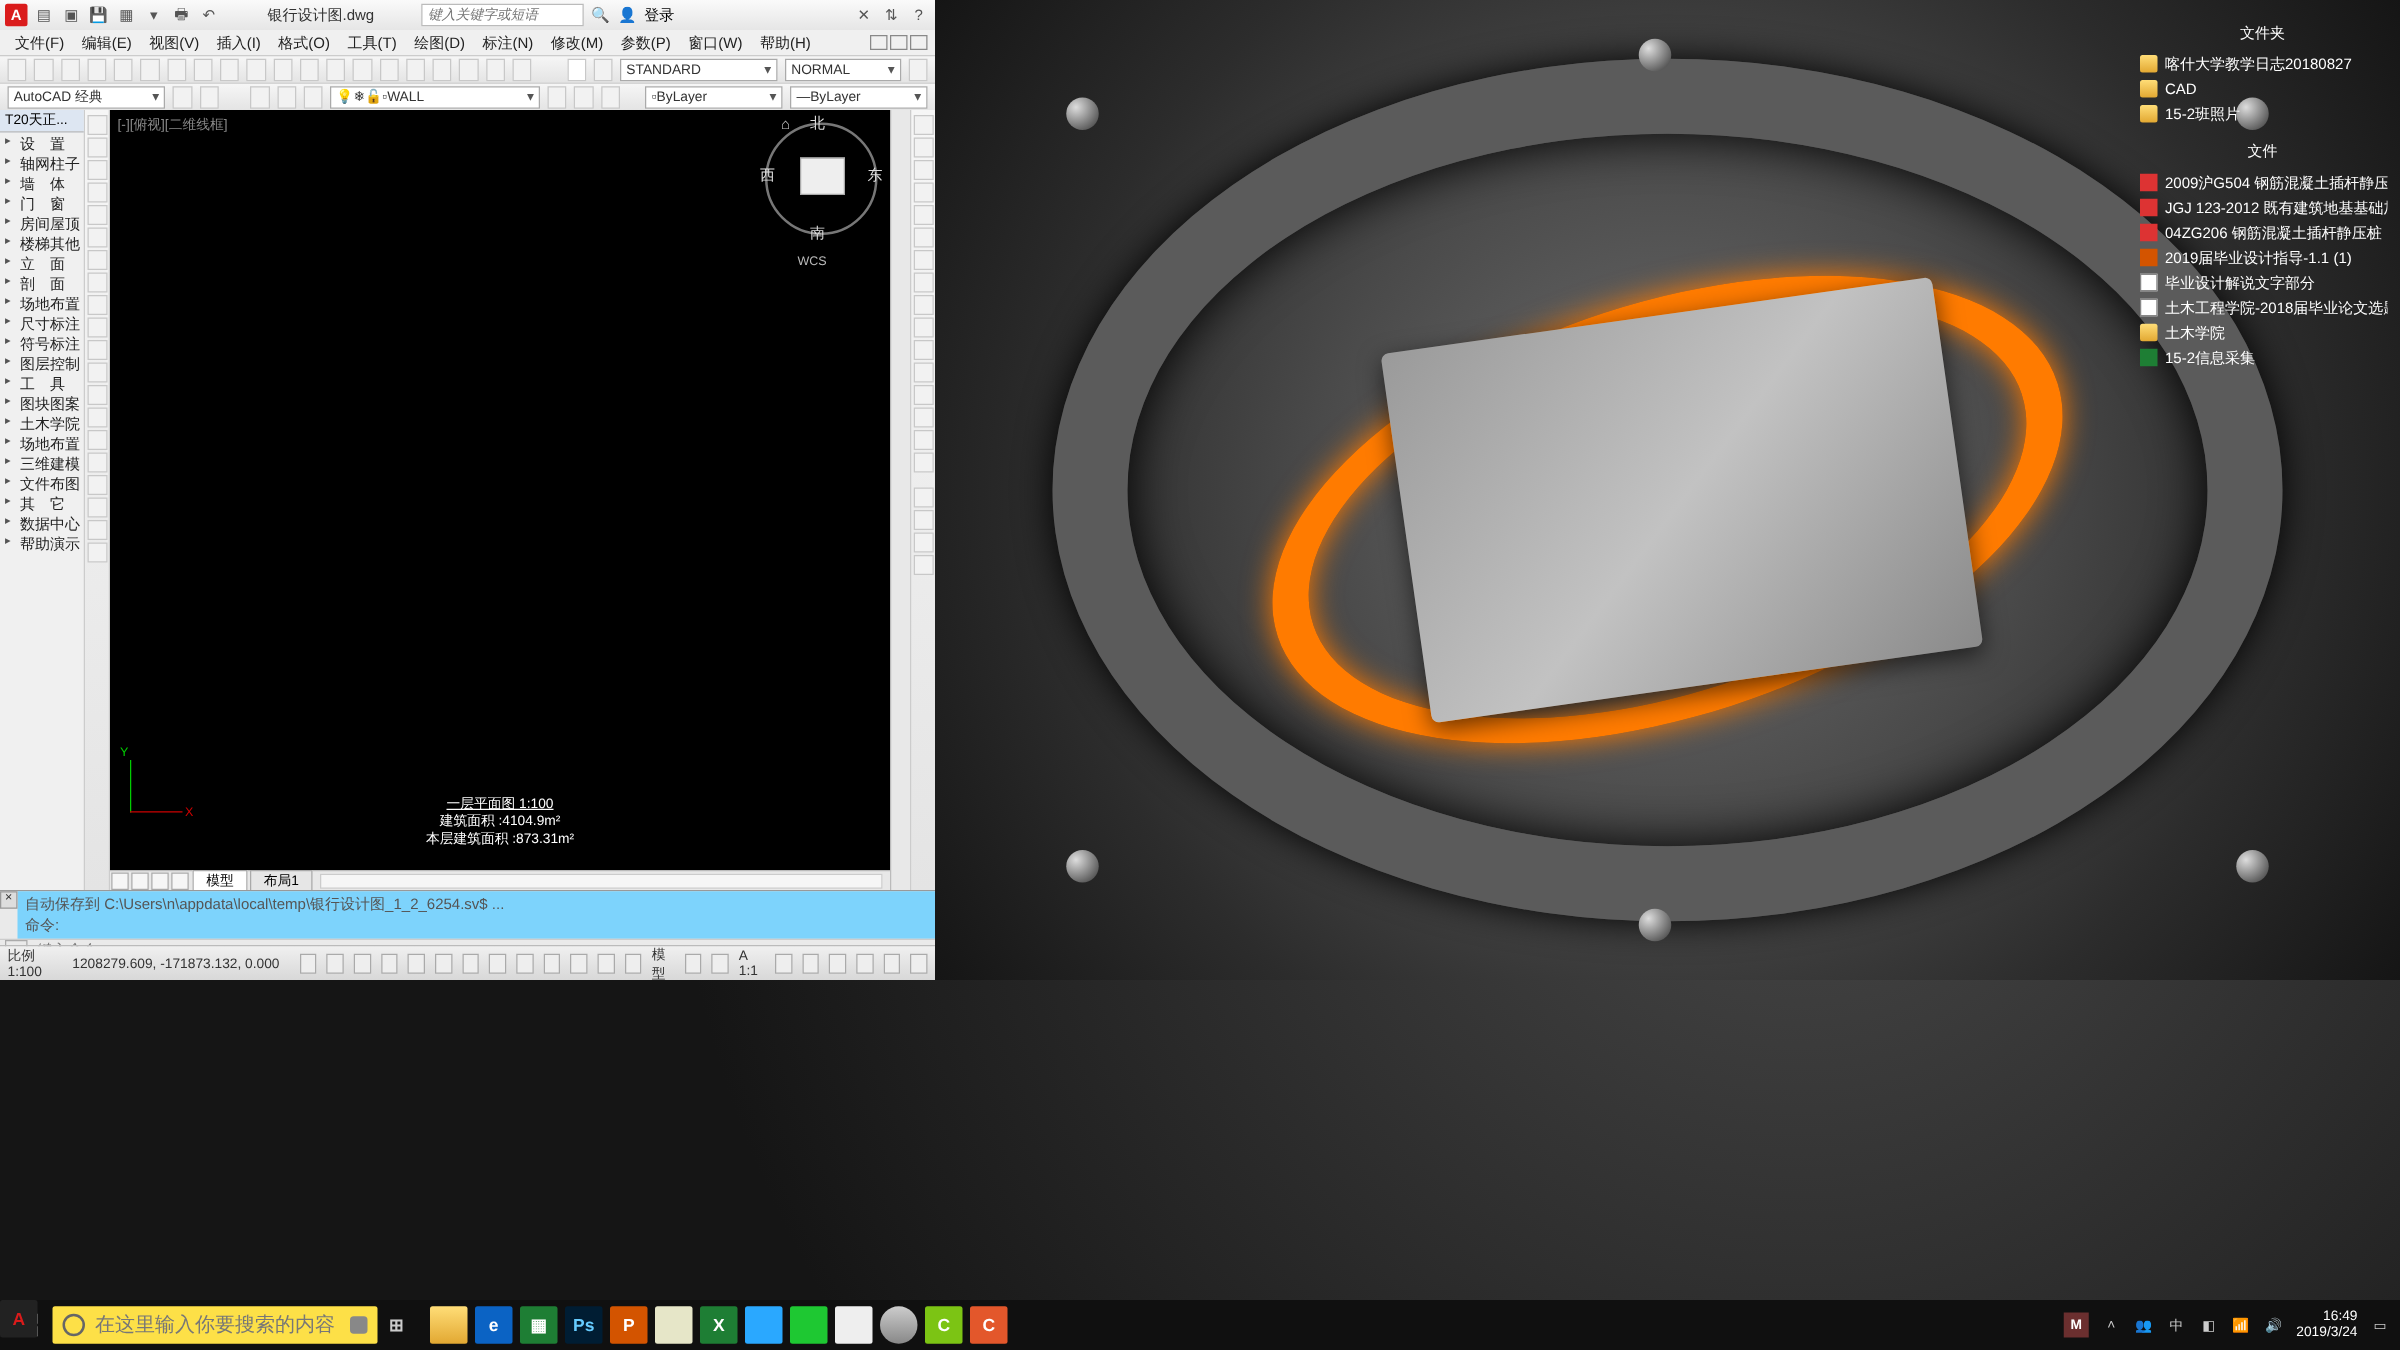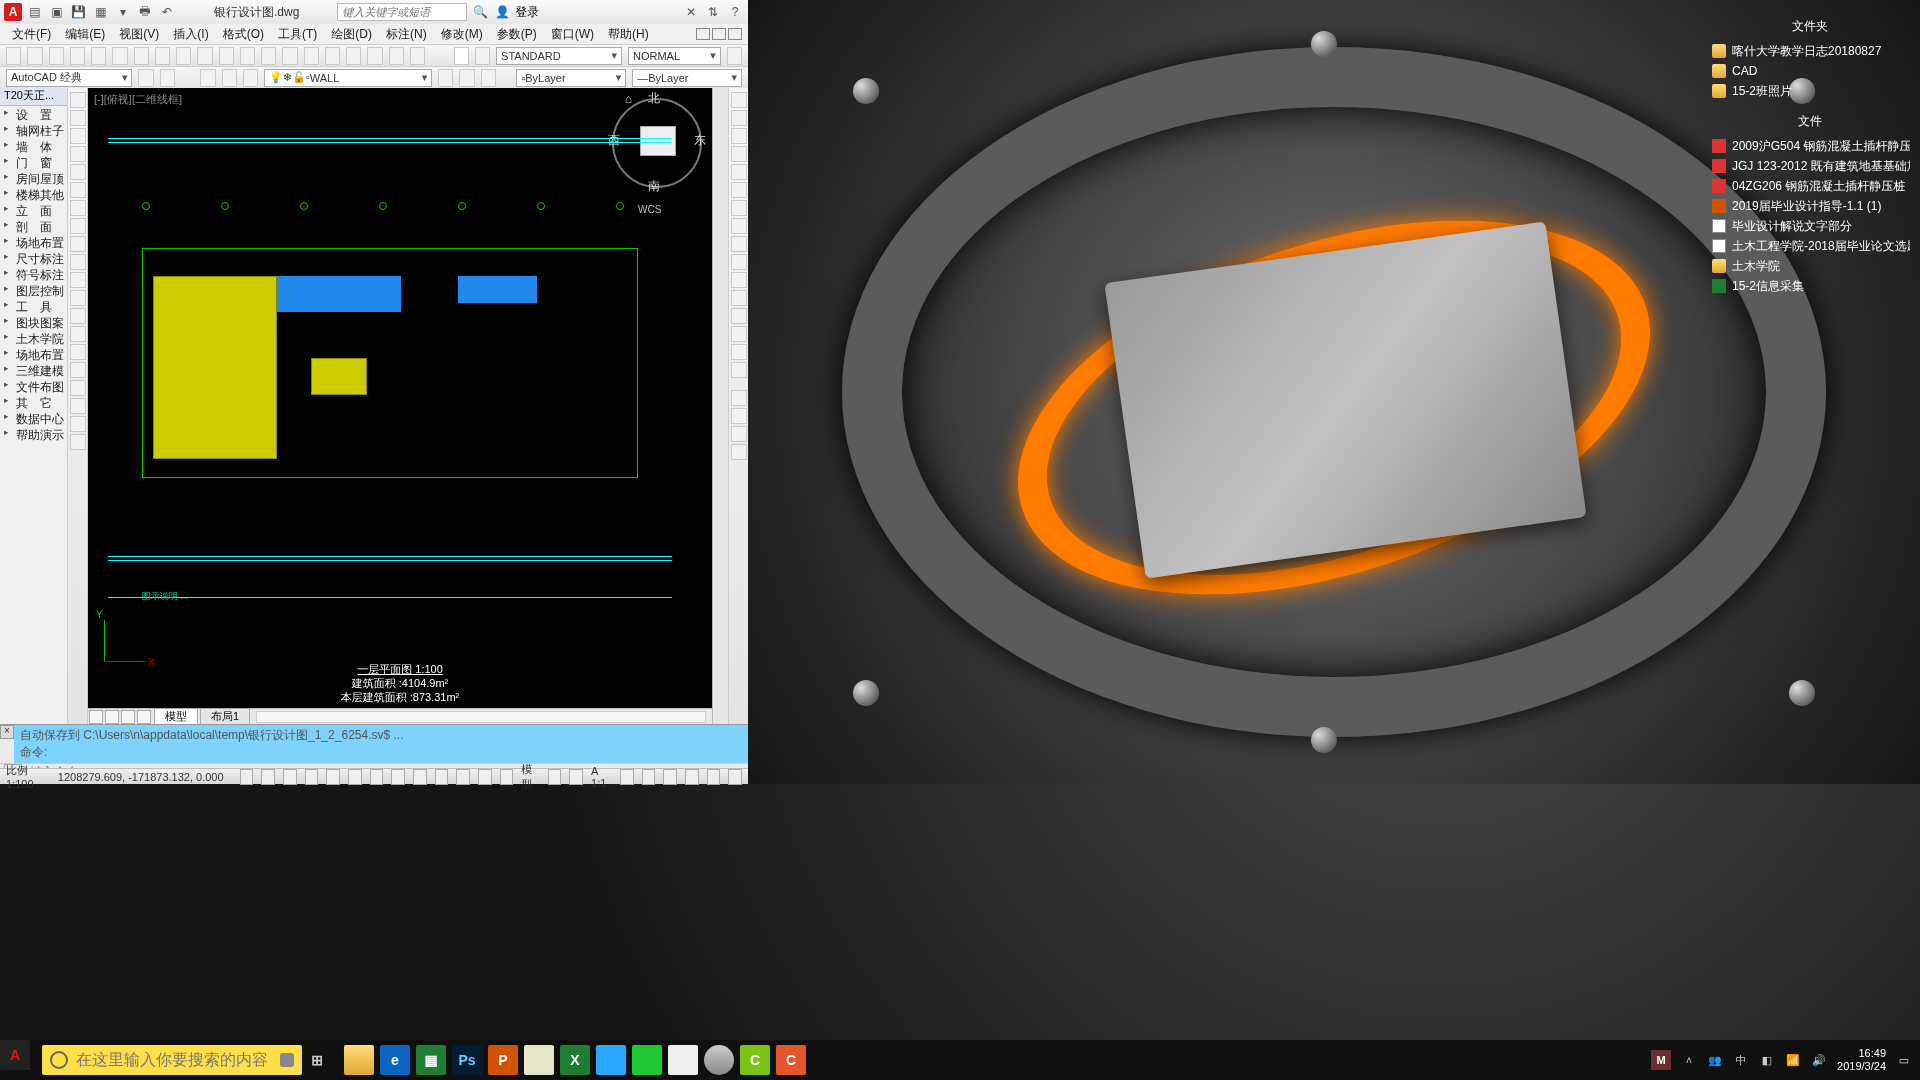--- a/index.html
+++ b/index.html
@@ -51,21 +51,21 @@
 .nav-cube .wcs{position:absolute;left:28px;top:112px;color:#bbb;font-size:10px;}
 
 
 .plan{position:absolute;left:20px;top:50px;right:40px;bottom:110px;border-bottom:1px solid #0ff;}
 .plan .h-line{position:absolute;left:0;right:0;border-top:1px solid #0ff;}
 .plan .box{position:absolute;border:1px solid #0c0;}
 .plan .yb{position:absolute;background:#cc0;border:1px solid #880;}
 .plan .bl{position:absolute;background:#28e;}
 .plan .txt{position:absolute;color:#0c9;font-size:9px;white-space:nowrap;}
 .plan .grid-dot{position:absolute;width:8px;height:8px;border:1px solid #0c0;border-radius:50%;}
-.plan-title{position:absolute;left:50%;bottom:4px;transform:translateX(-50%);color:#fff;font-size:11px;text-align:center;line-height:14px;}
+.plan-title{position:absolute;left:50%;bottom:18px;transform:translateX(-50%);color:#fff;font-size:11px;text-align:center;line-height:14px;}
 .ucs{position:absolute;left:6px;bottom:34px;}
 .ucs .y{position:absolute;left:10px;bottom:12px;width:1px;height:42px;background:#0c0;}
 .ucs .x{position:absolute;left:10px;bottom:12px;width:42px;height:1px;background:#c00;}
 .ucs .ly{position:absolute;left:2px;bottom:54px;color:#0c0;font-size:10px;}
 .ucs .lx{position:absolute;left:54px;bottom:6px;color:#c00;font-size:10px;}
 
 .scrollx{height:16px;background:#e8e8e8;border-top:1px solid #bbb;display:flex;align-items:center;font-size:11px;}
 .scrollx .tabbtn{width:14px;height:14px;border:1px solid #aaa;margin:0 1px;background:#f6f6f6;}
 .scrollx .tab{padding:0 10px;background:#fff;border:1px solid #aaa;margin-left:2px;}
 .scrollx .tab.inactive{background:#e6e6e6;}
@@ -76,21 +76,21 @@
 
 .vscroll{width:16px;background:#e8e8e8;border-left:1px solid #bbb;}
 
 .cmd{height:44px;border-top:1px solid #999;background:#eaeaea;font-family:Consolas,monospace;font-size:12px;color:#333;display:flex;flex-direction:column;}
 .cmd .out{flex:1;padding:2px 6px;background:#7dd3fc;white-space:pre;color:#555;}
 .cmd .in{height:20px;display:flex;align-items:center;padding:0 4px;border-top:1px solid #ccc;}
 .cmd .in .prompt{width:18px;height:16px;border:1px solid #aaa;margin-right:6px;}
 .cmd .in input{flex:1;border:none;background:transparent;font-style:italic;color:#999;font-size:12px;}
 .cmd .close{width:14px;height:14px;position:relative;border:1px solid #999;background:#ddd;font-size:10px;line-height:10px;text-align:center;}
 
-.status{height:16px;background:linear-gradient(#f0f0f0,#d8d8d8);border-top:1px solid #bbb;display:flex;align-items:center;gap:8px;padding:0 6px;font-size:11px;color:#333;}
+.status{height:28px;background:linear-gradient(#f0f0f0,#d8d8d8);border-top:1px solid #bbb;display:flex;align-items:center;gap:8px;padding:0 6px;font-size:11px;color:#333;}
 .status .coords{flex:none;}
 .status .sbtn{width:16px;height:16px;border:1px solid #aaa;background:#eee;}
 .status .sp{flex:1;}
 
 
 .desktop{position:absolute;left:748px;top:0;right:0;height:784px;overflow:hidden;}
 .wall{position:absolute;inset:0;background:radial-gradient(circle at 50% 50%,#6d6d6d 0%,#4a4a4a 40%,#2c2c2c 70%,#151515 100%);}
 .wall::before{content:"";position:absolute;left:8%;top:6%;right:8%;bottom:6%;border:60px solid #5b5b5b;border-radius:50%;box-shadow:inset 0 0 40px #000,0 0 30px #000;}
 .glow-ring{position:absolute;left:22%;top:18%;width:56%;height:68%;border:30px solid #ff7b00;border-radius:50%;box-shadow:0 0 30px #ff7b00,inset 0 0 30px #ff7b00;transform:rotate(-18deg) scaleY(.62);}
 .plate{position:absolute;left:32%;top:32%;width:38%;height:38%;background:linear-gradient(135deg,#9a9a9a,#c2c2c2,#8a8a8a);transform:rotate(-8deg);border-radius:6px;box-shadow:0 6px 20px rgba(0,0,0,.6);}
@@ -362,39 +362,20 @@
           <div class="home">⌂</div>
           <div class="ring"></div>
           <div class="cube"></div>
           <div class="lbl n">北</div>
           <div class="lbl s">南</div>
           <div class="lbl w">西</div>
           <div class="lbl e">东</div>
           <div class="wcs">WCS</div>
         </div>
 
-        <div class="plan">
-          <div class="h-line" style="top:0"></div>
-          <div class="h-line" style="top:4px"></div>
-          <div class="h-line" style="bottom:36px"></div>
-          <div class="h-line" style="bottom:40px"></div>
-          <div class="box" style="left:6%;top:24%;width:88%;height:50%;"></div>
-          <div class="yb" style="left:8%;top:30%;width:22%;height:40%"></div>
-          <div class="yb" style="left:36%;top:48%;width:10%;height:8%"></div>
-          <div class="bl" style="left:30%;top:30%;width:22%;height:8%"></div>
-          <div class="bl" style="left:62%;top:30%;width:14%;height:6%"></div>
-          <div class="txt" style="left:6%;bottom:-6px">图示说明 ...</div>
-          <div class="grid-dot" style="left:6%;top:14%"></div>
-          <div class="grid-dot" style="left:20%;top:14%"></div>
-          <div class="grid-dot" style="left:34%;top:14%"></div>
-          <div class="grid-dot" style="left:48%;top:14%"></div>
-          <div class="grid-dot" style="left:62%;top:14%"></div>
-          <div class="grid-dot" style="left:76%;top:14%"></div>
-          <div class="grid-dot" style="left:90%;top:14%"></div>
-        </div>
         <div class="plan-title">
           <div style="text-decoration:underline">一层平面图  1:100</div>
           <div>建筑面积  :4104.9m²</div>
           <div>本层建筑面积  :873.31m²</div>
         </div>
         <div class="ucs">
           <div class="y"></div>
             <div class="x"></div>
           <div class="ly">Y</div>
             <div class="lx">X</div>

